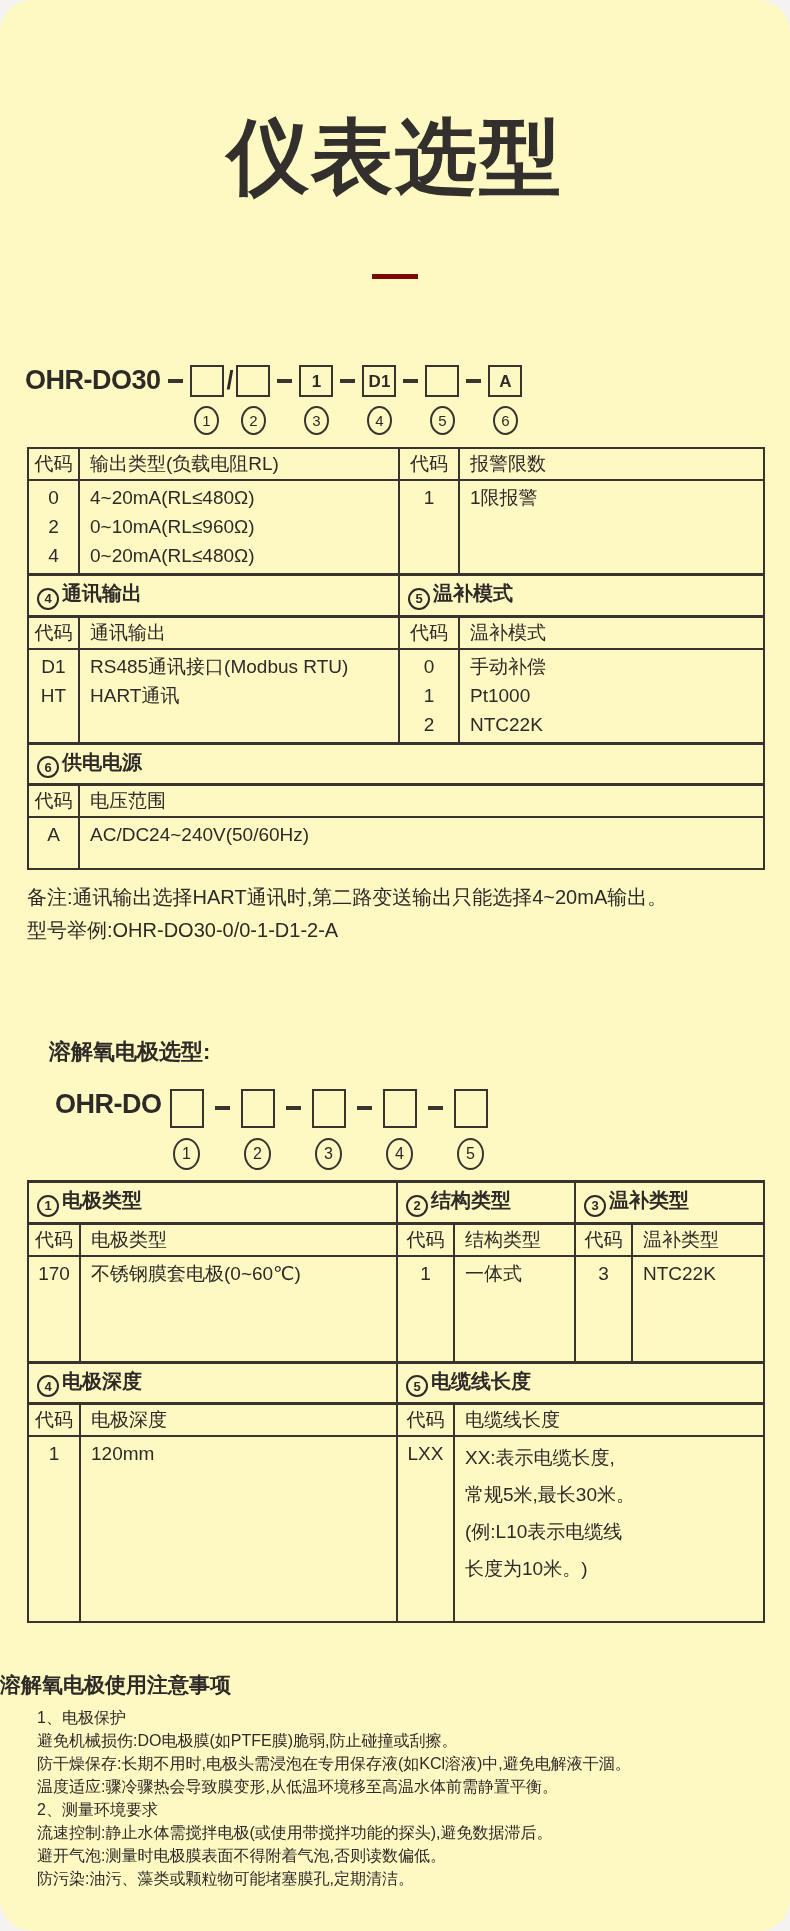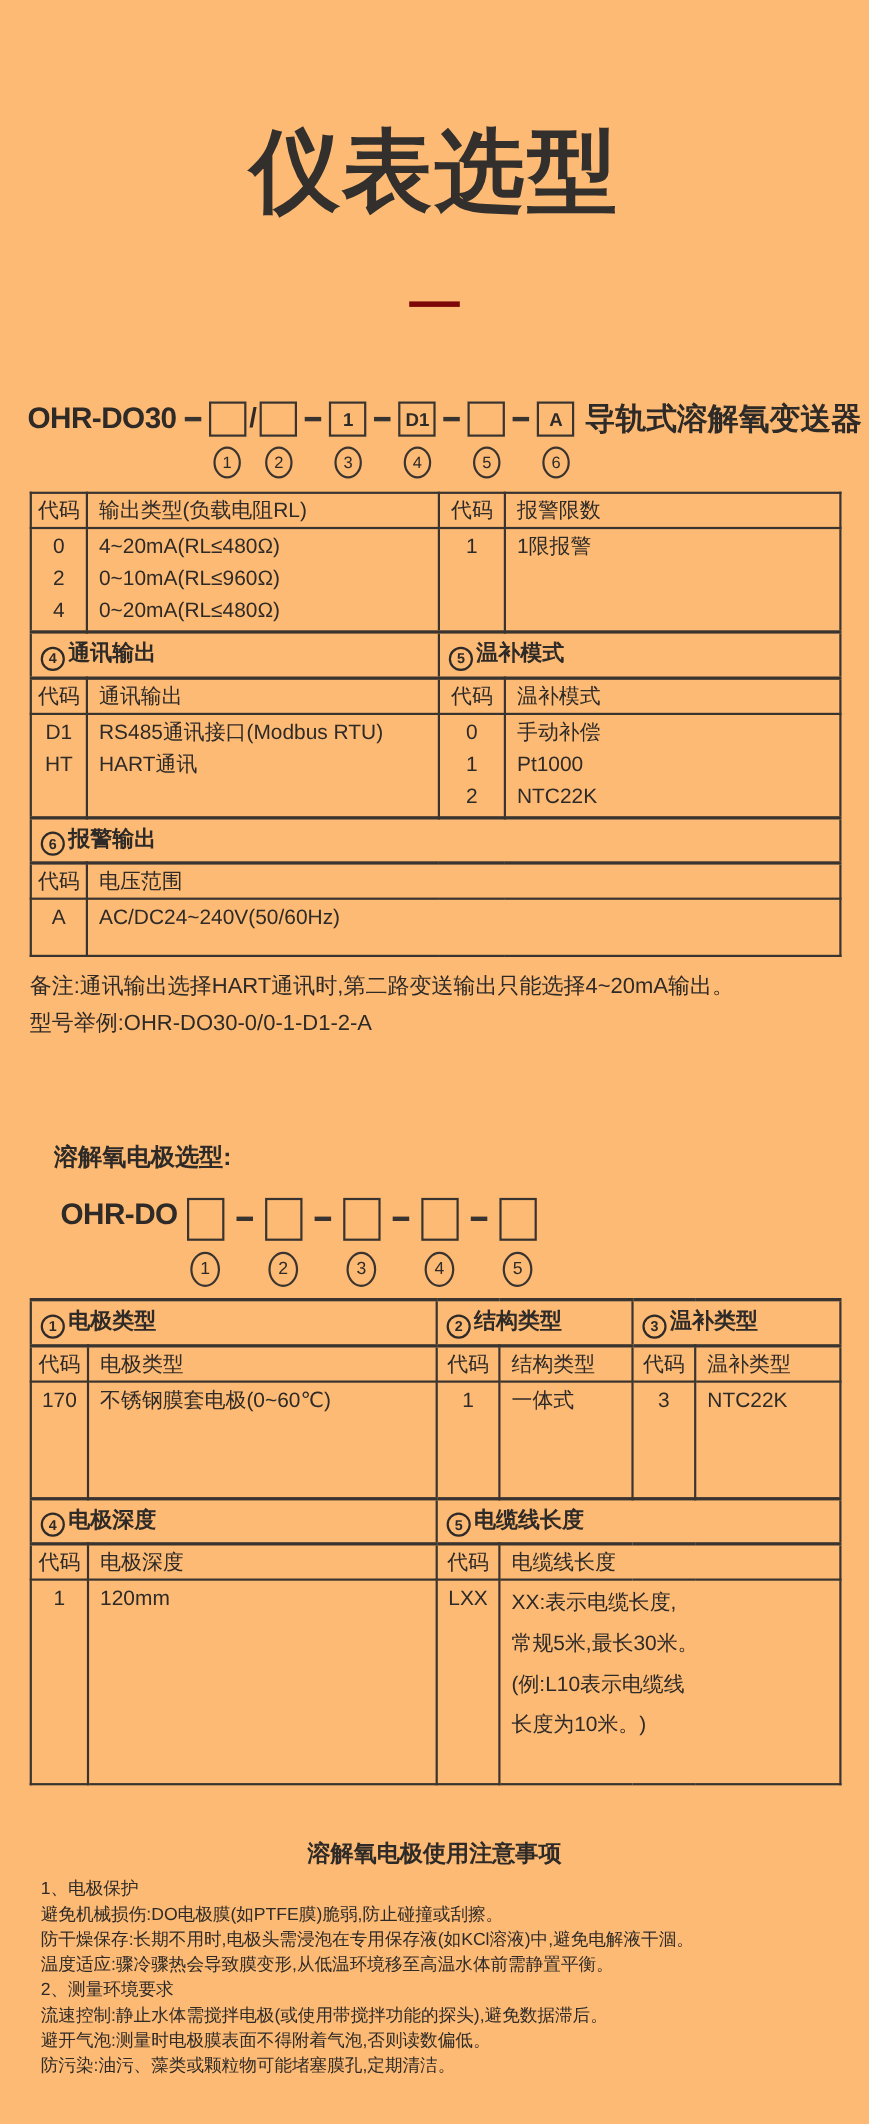--- a/index.html
+++ b/index.html
@@ -2,21 +2,21 @@
 <html><head>
 <meta charset="utf-8">
 <style>
   html,body{margin:0;padding:0;}
   body{
     width:790px;
     font-family:"Liberation Sans","DejaVu Sans",sans-serif;
     background:#f4f3f2;
     color:#2e2a27;
   }
-  .page{position:relative;width:790px;height:1931px;overflow:hidden;background:#fdba74;}
+  .page{position:relative;width:790px;height:1931px;overflow:hidden;background:#fef9c3;border-radius:32px;}
 
   
   .title{
     margin:0;padding-top:114px;
     text-align:center;
     font-size:82px;line-height:1.05;
     font-weight:700;color:#332f2c;letter-spacing:2px;
   }
   .accent-dash{width:46px;height:5px;background:#7d0708;margin:74px auto 0;}
 
@@ -74,21 +74,21 @@
 
   
   .remark{margin:14px 16px 0 27px;font-size:20px;line-height:26px;font-weight:500;color:#2e2a27;}
   .remark.example{margin-top:7px;}
 
   
   .sub-heading{margin:94px 0 0 49px;font-size:22px;font-weight:700;color:#2e2a27;}
 
   
   .notes{margin-top:48px;}
-  .notes-heading{margin:0;text-align:center;font-size:21px;font-weight:700;color:#2e2a27;}
+  .notes-heading{margin:0;text-align:left;font-size:21px;font-weight:700;color:#2e2a27;}
   .nline{margin-left:37px;margin-right:20px;font-size:16px;line-height:23px;color:#2e2a27;white-space:nowrap;}
   .notes .nline:first-of-type{margin-top:7px;}
 </style>
 </head>
 <body>
 
 <div class="page">
 
   <h1 class="title">仪表选型</h1>
   <div class="accent-dash"></div>
@@ -118,21 +118,20 @@
     <span class="sep-dash"></span>
     <div class="seg">
       <div class="box"></div>
       <div class="ncirc">5</div>
     </div>
     <span class="sep-dash"></span>
     <div class="seg">
       <div class="box">A</div>
       <div class="ncirc">6</div>
     </div>
-    <span class="m-suffix">导轨式溶解氧变送器</span>
   </div>
 
   <table class="spec t1">
     <colgroup>
         <col style="width:51px">
         <col style="width:320px">
         <col style="width:60px">
         <col style="width:305px">
       </colgroup>
     <tbody>
@@ -189,21 +188,21 @@
         <div class="cl">2</div>
       </td>
       <td>
         <div class="cl">手动补偿</div>
         <div class="cl">Pt1000</div>
         <div class="cl">NTC22K</div>
       </td>
     </tr>
     <tr>
       <td class="band" colspan="4">
-        <span class="bcirc">6</span><span>报警输出</span>
+        <span class="bcirc">6</span><span>供电电源</span>
       </td>
     </tr>
     <tr class="colhead">
       <td class="code">代码</td>
       <td colspan="3">电压范围</td>
     </tr>
     <tr>
       <td class="code" style="height:46px">
         <div class="cl">A</div>
       </td>

